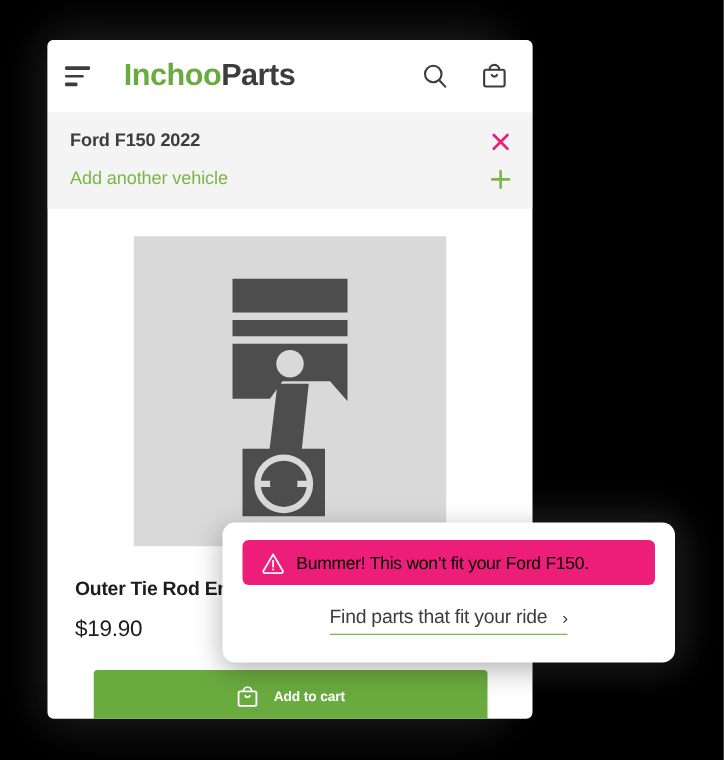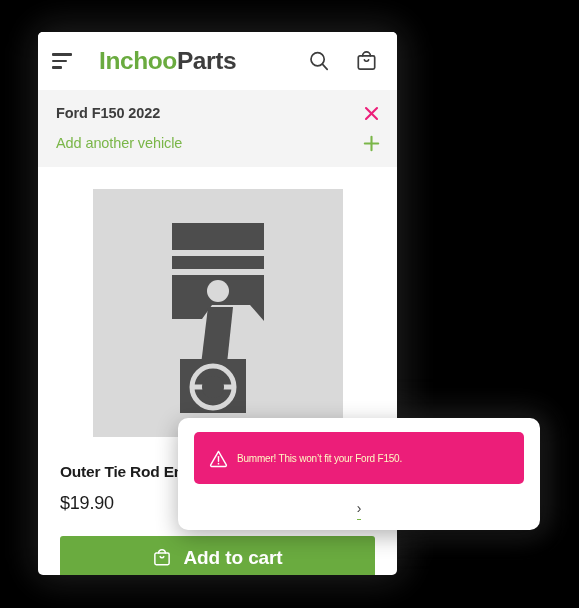--- a/index.html
+++ b/index.html
@@ -39,21 +39,21 @@
     background: #202020;
     filter: blur(14px);
     opacity: .95;
   }
 
   
   #phone-card {
     position: absolute;
     left: 38px;
     top: 32px;
-    width: 359px;
+    width: 388px;
     height: 543px;
     background: #ffffff;
     border-radius: 5px;
     overflow: hidden;
   }
 
   
   .appbar {
     height: 58px;
     background: #ffffff;
@@ -167,21 +167,21 @@
 
   .cart-btn {
     margin: 22px auto 0 auto;
     width: 315px;
     height: 43px;
     background: #6aab3f;
     border: none;
     border-radius: 3px;
     color: #ffffff;
     font-family: "Liberation Sans", sans-serif;
-    font-size: 19px;
+    font-size: 11px;
     font-weight: 700;
     letter-spacing: -0.1px;
     display: flex;
     align-items: center;
     justify-content: center;
     gap: 11px;
     cursor: pointer;
   }
   .cart-btn svg { display: block; }
 
@@ -191,29 +191,29 @@
     left: 178px;
     top: 418px;
     width: 362px;
     height: 112px;
     background: #ffffff;
     border-radius: 10px;
     box-shadow: 0 6px 22px rgba(0,0,0,.30);
     padding: 14px 16px 0 16px;
   }
   .fit-banner {
-    height: 52px;
+    height: 36px;
     background: #ec1e79;
     border-radius: 5px;
     display: flex;
     align-items: center;
     gap: 9px;
     padding: 0 15px;
-    color: #fef9c3;
-    font-size: 10px;
+    color: #000000;
+    font-size: 14px;
     font-weight: 400;
     letter-spacing: -0.2px;
     white-space: nowrap;
   }
   .fit-banner svg { display: block; flex: 0 0 auto; }
 
   .fit-link-wrap {
     display: flex;
     justify-content: center;
     margin-top: 17px;
@@ -333,16 +333,17 @@
         <path d="M10 2.6 L18.2 16.6 A1.3 1.3 0 0 1 17.1 18.4 H2.9 A1.3 1.3 0 0 1 1.8 16.6 Z" stroke="#ffffff" stroke-width="1.5" stroke-linejoin="round"></path>
         <line x1="10" y1="8" x2="10" y2="13" stroke="#ffffff" stroke-width="1.5" stroke-linecap="round"></line>
         <circle cx="10" cy="15.4" r="0.9" fill="#ffffff"></circle>
       </svg>
     </span>
     <span>Bummer! This won’t fit your Ford F150.</span>
   </div>
 
   <div class="fit-link-wrap">
     <span class="fit-link">
+      <span>Find parts that fit your ride</span>
       <span class="fit-chevron">›</span>
     </span>
   </div>
 </div>
 
 </body></html>

